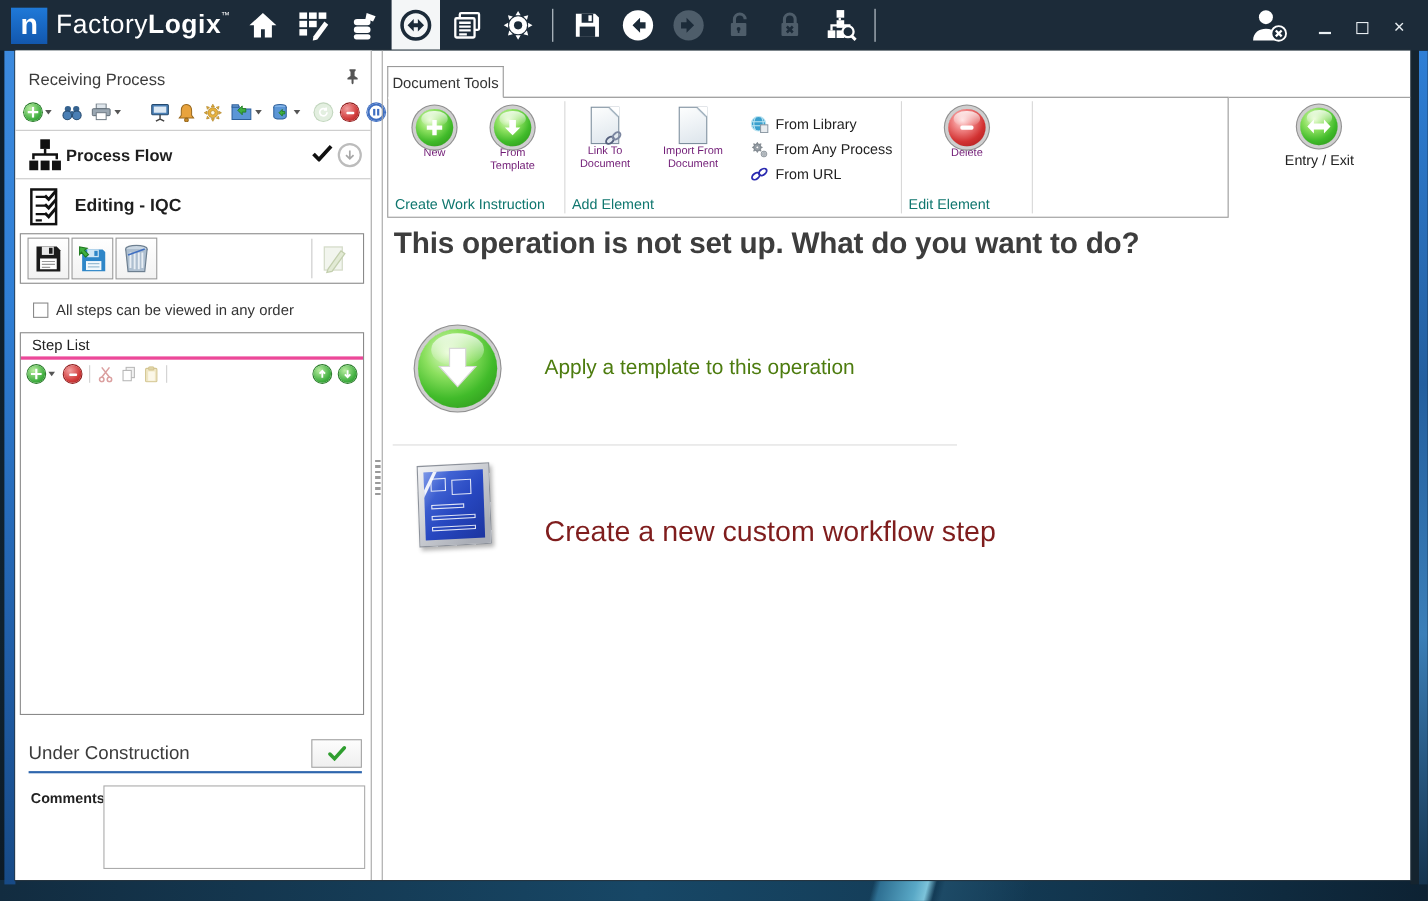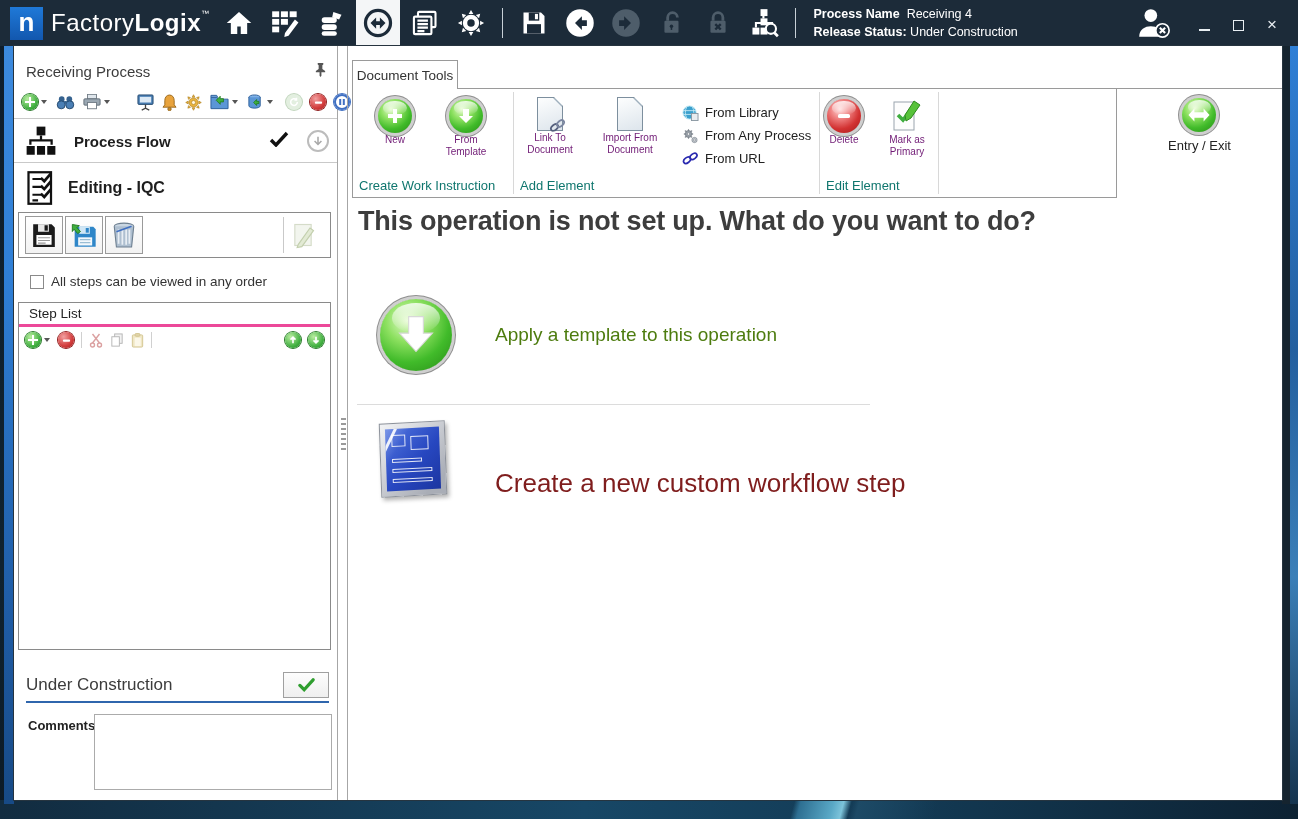--- a/index.html
+++ b/index.html
@@ -54,21 +54,21 @@
   .pin { margin-left:auto; }
   .lp-toolbar { position:absolute; left:8px; right:8px; top:44px; height:24px; display:flex; align-items:center; }
   .ti { display:flex; align-items:center; justify-content:center; height:20px; }
   .caret { width:0; height:0; border-left:3.5px solid transparent; border-right:3.5px solid transparent; border-top:4px solid #555; margin:0 3px; }
   .circ16 { width:16px; height:16px; border-radius:50%; display:flex; align-items:center; justify-content:center; }
   .circ-green { background:radial-gradient(circle at 35% 30%, #b8eda0, #3fae3f 65%, #2a862a); box-shadow:0 0 0 1px #2a7a2a; }
   .circ-red { background:radial-gradient(circle at 35% 30%, #f2a0a0, #d23c3c 60%, #a01e1e); box-shadow:0 0 0 1px #8f1d1d; }
   .circ-dim { background:#e3efe0; box-shadow:0 0 0 1px #c2d6be; }
   .circ-pause { background:#fff; box-shadow:0 0 0 2px #3f6fc2 inset, 0 0 0 1px #3f6fc2; }
   .hr1 { position:absolute; left:0; right:0; height:1px; background:#c9c9c9; }
-  .pf-row { position:absolute; left:12px; right:8px; top:78px; height:34px; display:flex; align-items:center; gap:18px; }
+  .pf-row { position:absolute; left:12px; right:8px; top:78px; height:34px; display:flex; align-items:center; gap:4px; }
   .pf-label { font-size:15px; font-weight:bold; color:#1e1e1e; }
   .ed-row { position:absolute; left:12px; right:8px; top:122px; height:40px; display:flex; align-items:center; gap:10px; }
   .ed-label { font-size:16px; font-weight:bold; color:#1e1e1e; }
   .circ-arrow { width:22px; height:22px; border:2px solid #bcbcbc; border-radius:50%; display:flex; align-items:center; justify-content:center; }
   .btnbox { position:absolute; left:4px; right:6px; top:166px; height:46px; border:1px solid #8a8a8a; display:flex; align-items:center; padding:0 6px; }
   .sqbtn { width:38px; height:38px; border:1px solid #9a9a9a; background:linear-gradient(#ffffff,#f2f2f2); display:flex; align-items:center; justify-content:center; margin-right:2px; }
   .btnbox .vline { width:1px; height:36px; background:#c9c9c9; margin-left:auto; }
   .sqbtn.dim { border:none; background:none; }
   .chk-row { position:absolute; left:16px; top:228px; display:flex; align-items:center; gap:7px; }
   .chk { width:14px; height:14px; border:1px solid #8a8a8a; background:#fff; }
@@ -233,24 +233,20 @@
           <rect x="10" y="9" width="6" height="6"></rect>
         <path d="M12.5 7v2M6 17v-4h14v4" stroke="#fff" stroke-width="1.8" fill="none"></path>
         <rect x="3" y="17" width="6" height="6"></rect>
           <rect x="10" y="17" width="6" height="6"></rect>
         <circle cx="19" cy="18" r="4.4" fill="#1c2b39" stroke="#fff" stroke-width="1.8"></circle>
         <path d="M22 21.5 25 24.5" stroke="#fff" stroke-width="2.4"></path>
       </svg>
     </div>
     <div class="tb-sep"></div>
 
-    <div class="proc-info">
-      <div><b>Process Name</b>&nbsp; <span>Receiving 4</span></div>
-      <div><b>Release Status:</b> <span>Under Construction</span></div>
-    </div>
 
     <div class="tb-ic user-ic" style="width:40px">
       <svg width="36" height="34" viewBox="0 0 34 32">
         <circle cx="14" cy="9" r="6" fill="#fff"></circle>
         <path d="M3 29c0-7 5.5-10 11-10s11 3 11 10z" fill="#fff"></path>
         <circle cx="25" cy="23" r="6.3" fill="#1c2b39" stroke="#fff" stroke-width="1.6"></circle>
         <path d="M22.5 20.5l5 5M27.5 20.5l-5 5" stroke="#fff" stroke-width="2"></path>
       </svg>
     </div>
     <div class="win-ctrls">
@@ -600,30 +596,20 @@
           <div class="rbtn" style="width:48px">
             <span class="gloss g-red" style="width:34px;height:34px">
               <span class="sym">
                   <svg width="18" height="18" viewBox="0 0 18 18">
                     <rect x="3" y="7" width="12" height="4" rx="1.6" fill="#fff"></rect>
                   </svg>
                 </span>
             </span>
             <span class="cap">Delete</span>
           </div>
-          <div class="rbtn" style="width:62px">
-            <span style="display:inline-block;width:30px;height:34px;position:relative">
-              <svg width="30" height="34" viewBox="0 0 30 34">
-                <rect x="2" y="3" width="20" height="28" fill="#fdfdfd" stroke="#9aa4ad"></rect>
-                <path d="M6 16l5 5 9-12" stroke="#3fae3f" stroke-width="3.6" fill="none"></path>
-                <path d="M22 2l6 4-9 13-5 3-1-6z" fill="#57c23a" stroke="#2f8a1e"></path>
-              </svg>
-            </span>
-            <span class="cap">Mark as Primary</span>
-          </div>
         </div>
         <div class="rlabel">Edit Element</div>
       </div>
       <div class="vsep"></div>
     </div>
 
     <div class="entryexit">
       <div class="rbtn">
         <span class="gloss g-green" style="width:34px;height:34px">
           <span class="sym">

